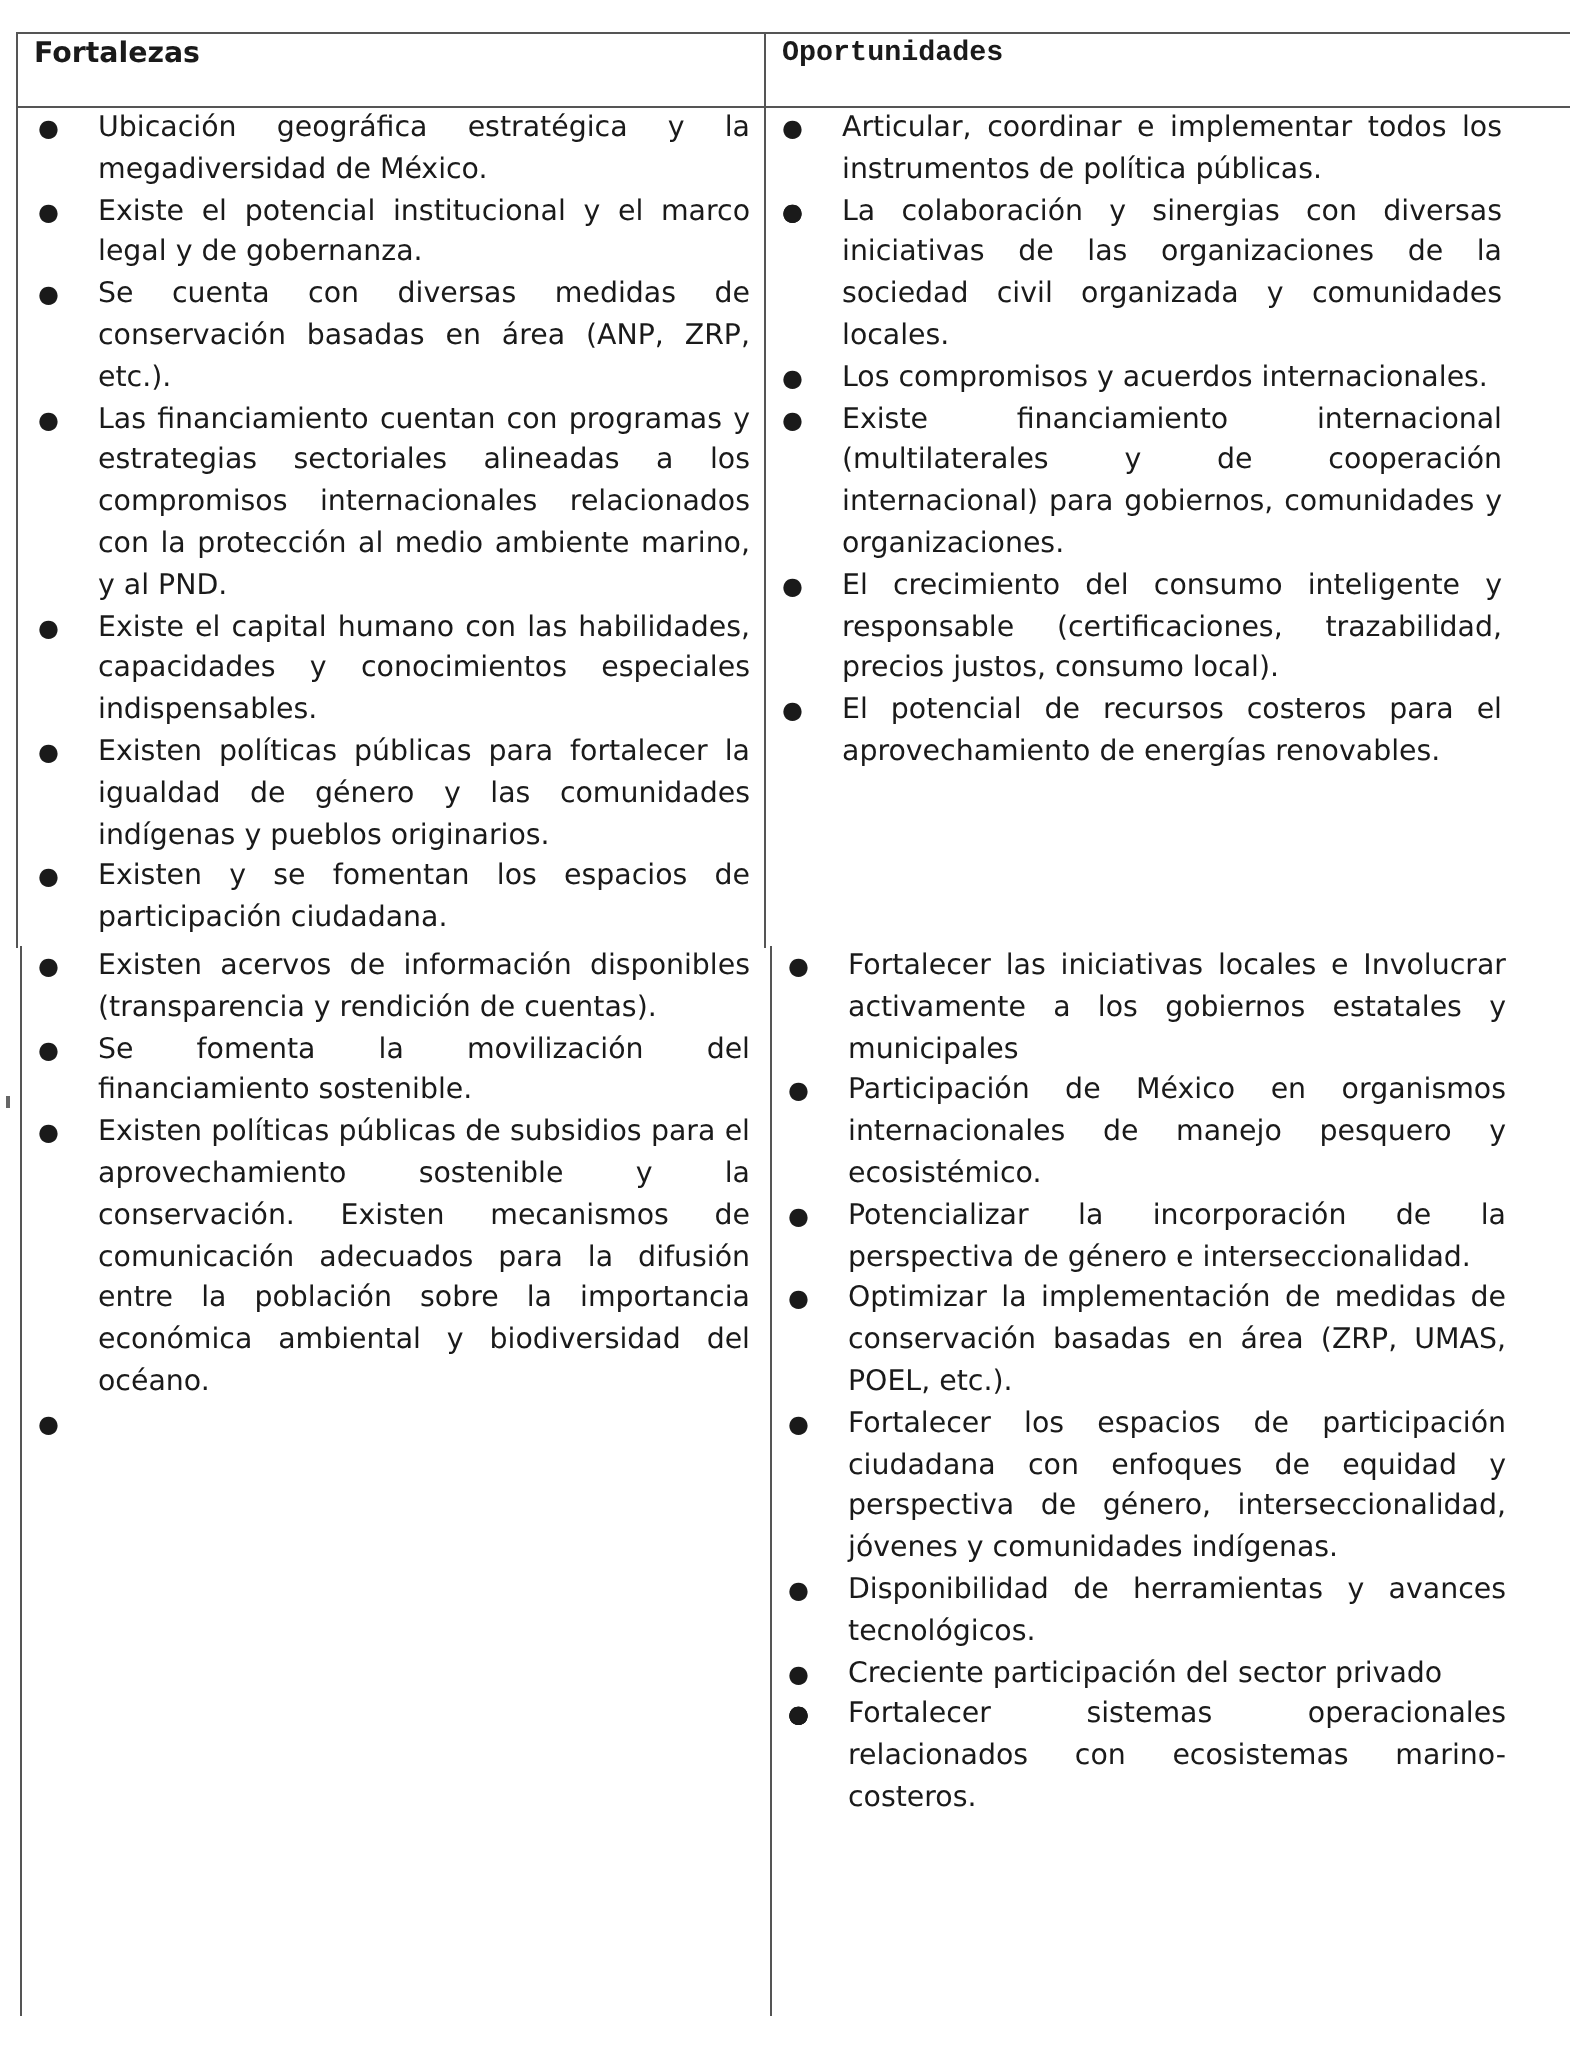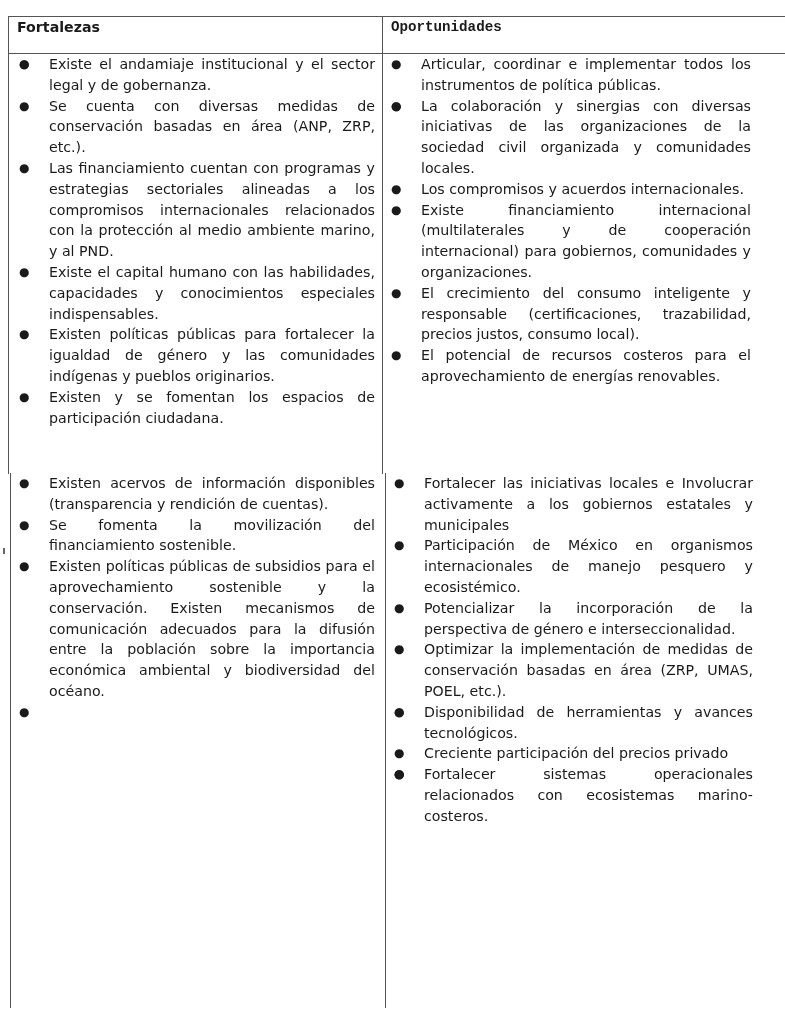--- a/index.html
+++ b/index.html
@@ -35,22 +35,22 @@
 <body>
 
 <div class="seg seg-top">
   <div class="col-divider"></div>
   <div class="header-row">
     <div class="header-cell header-left">Fortalezas</div>
     <div class="header-cell header-right">Oportunidades</div>
   </div>
   <div class="cell cell-left">
     <ul>
-        <li><span class="bullet">●</span></li>
-        <li><span class="bullet">●</span><span>Existe el andamiaje institucional y el sector legal y de gobernanza.</span></li>
+        <li><span class="bullet">●</span><span>Ubicación geográfica estratégica y la megadiversidad de México.</span></li>
+        <li><span class="bullet">●</span><span>Existe el potencial institucional y el marco legal y de gobernanza.</span></li>
         <li><span class="bullet">●</span><span>Se cuenta con diversas medidas de conservación basadas en área (ANP, ZRP, etc.).</span></li>
         <li><span class="bullet">●</span><span>Las financiamiento cuentan con programas y estrategias sectoriales alineadas a los compromisos internacionales relacionados con la protección al medio ambiente marino, y al PND.</span></li>
         <li><span class="bullet">●</span><span>Existe el capital humano con las habilidades, capacidades y conocimientos especiales indispensables.</span></li>
         <li><span class="bullet">●</span><span>Existen políticas públicas para fortalecer la igualdad de género y las comunidades indígenas y pueblos originarios.</span></li>
         <li><span class="bullet">●</span><span>Existen y se fomentan los espacios de participación ciudadana.</span></li>
       </ul>
   </div>
   <div class="cell cell-right">
     <ul>
         <li><span class="bullet">●</span><span>Articular, coordinar e implementar todos los instrumentos de política públicas.</span></li>
@@ -73,23 +73,23 @@
         <li><span class="bullet">●</span><span>Existen políticas públicas de subsidios para el aprovechamiento sostenible y la conservación.  Existen mecanismos de comunicación adecuados para la difusión entre la población sobre la importancia económica ambiental y biodiversidad del océano.</span></li>
         <li><span class="bullet">●</span></li>
       </ul>
   </div>
   <div class="cell cell-right">
     <ul>
         <li><span class="bullet">●</span><span>Fortalecer las iniciativas locales e Involucrar activamente a los gobiernos estatales y municipales</span></li>
         <li><span class="bullet">●</span><span>Participación de México en organismos internacionales de manejo pesquero y ecosistémico.</span></li>
         <li><span class="bullet">●</span><span>Potencializar la incorporación de la perspectiva de género e interseccionalidad.</span></li>
         <li><span class="bullet">●</span><span>Optimizar la implementación de medidas de conservación basadas en área (ZRP, UMAS, POEL, etc.).</span></li>
-        <li><span class="bullet">●</span></li>
+        <li><span class="bullet">●</span><span>Fortalecer los espacios de participación ciudadana con enfoques de equidad y perspectiva de género, interseccionalidad, jóvenes y comunidades indígenas.</span></li>
         <li><span class="bullet">●</span><span>Disponibilidad de herramientas y avances tecnológicos.</span></li>
-        <li><span class="bullet">●</span><span>Creciente participación del precios privado</span></li>
+        <li><span class="bullet">●</span><span>Creciente participación del sector privado</span></li>
         <li><span class="bullet">●</span></li>
         <li><span class="bullet">●</span></li>
         <li><span class="bullet">●</span><span>Fortalecer sistemas operacionales relacionados con ecosistemas marino-costeros.</span></li>
       </ul>
   </div>
 </div>
 
 <div class="stray-mark"></div>
 
 </body></html>

